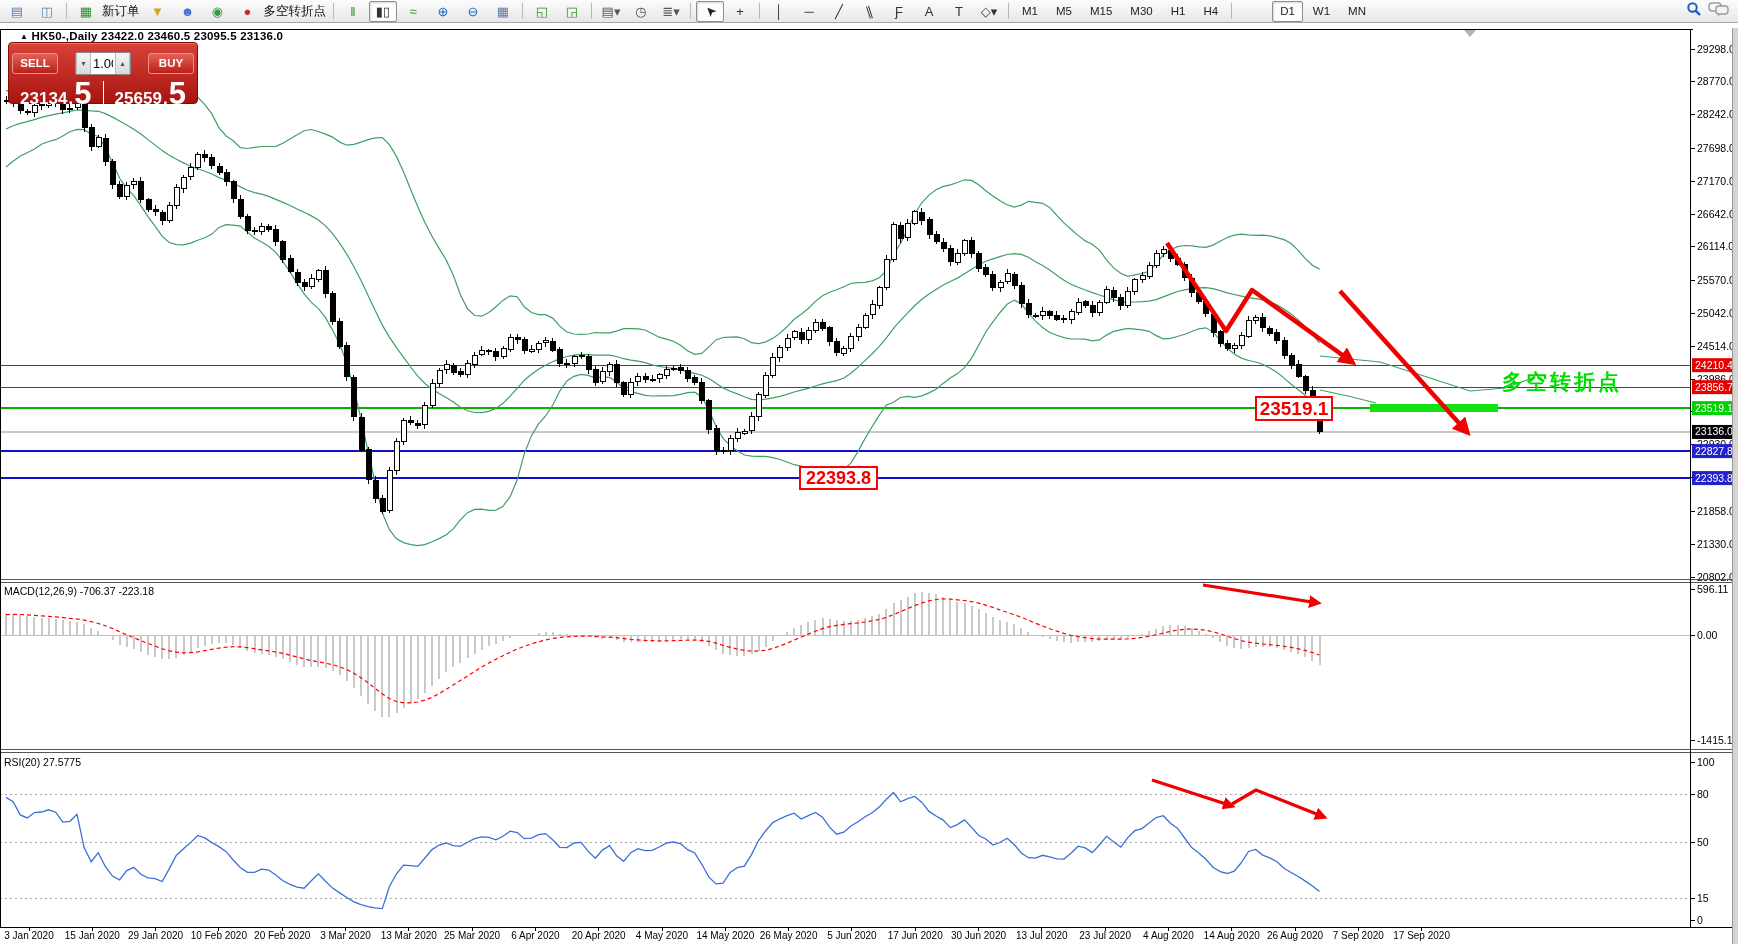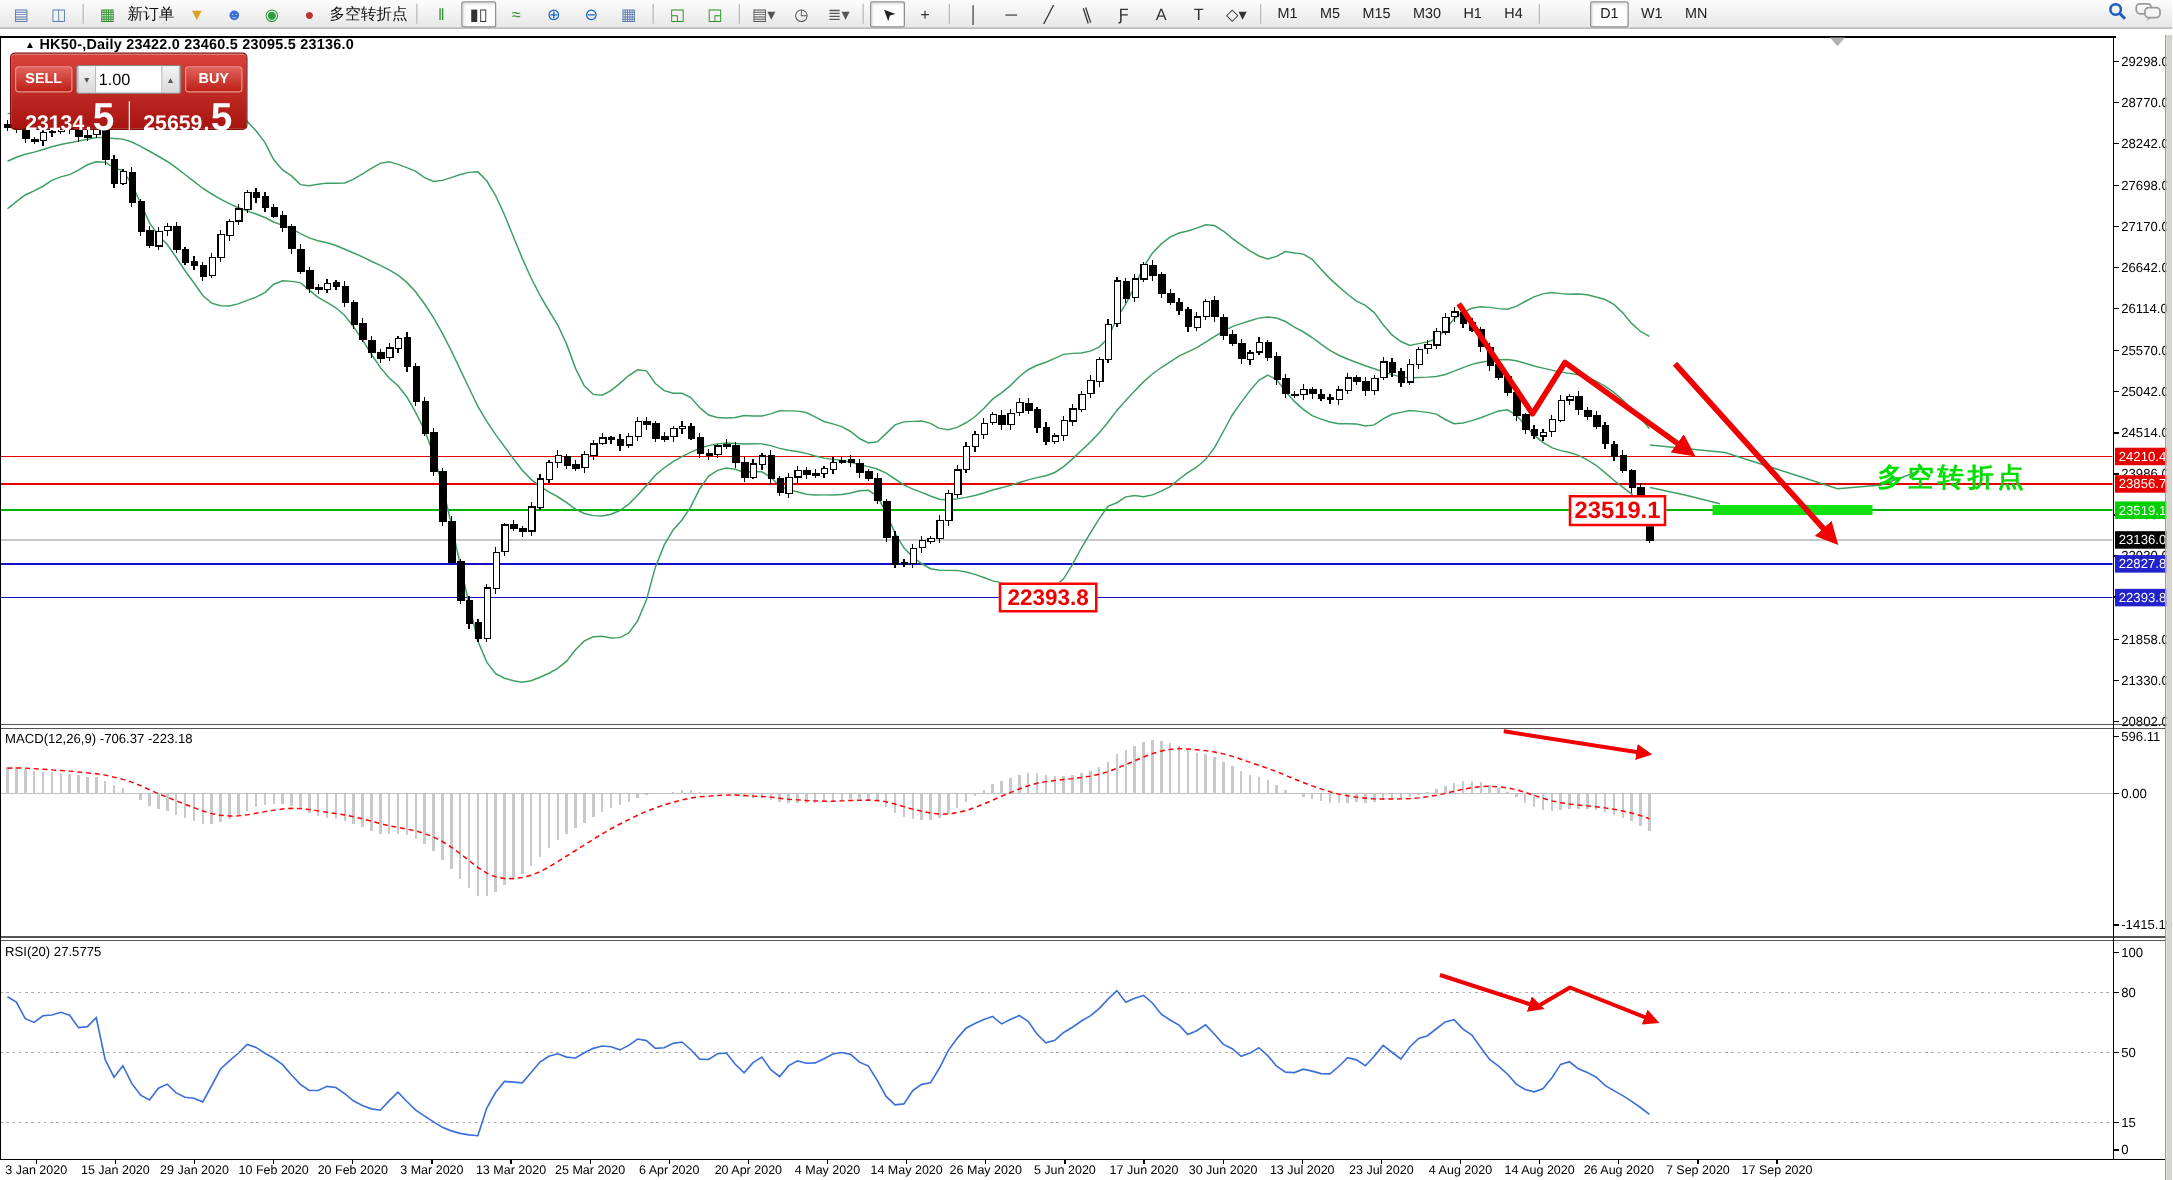--- a/index.html
+++ b/index.html
@@ -24,21 +24,21 @@
   .chart-svg{position:absolute;left:0;top:0;z-index:1;}
   .chart-title{position:absolute;left:20px;top:30px;z-index:4;font-size:11.5px;font-weight:700;
                color:#000;white-space:nowrap;letter-spacing:.2px;}
   .chart-title .tmark{font-size:8px;vertical-align:1px;}
   .macd-label{position:absolute;left:4px;top:585px;z-index:4;font-size:10.5px;color:#000;}
   .rsi-label{position:absolute;left:4px;top:756px;z-index:4;font-size:10.5px;color:#000;}
   
   .oneclick{position:absolute;left:8px;top:42px;width:190px;height:62px;z-index:5;
             background:linear-gradient(#d8423a,#a81410);border:1px solid #7e0d09;border-radius:4px;
             box-shadow:inset 0 1px 0 rgba(255,255,255,.3);color:#fff;box-sizing:border-box;}
-  .oc-top{display:flex;align-items:center;height:38px;padding:2px 3px 0 3px;gap:3px;box-sizing:border-box;}
+  .oc-top{display:flex;align-items:center;height:38px;padding:2px 3px 0 3px;gap:17px;box-sizing:border-box;}
   .oc-btn{flex:0 0 46px;height:21px;background:linear-gradient(#e2625a,#bb2018);
           border:1px solid #e9928d;border-radius:3px;color:#fff;font-size:11.5px;font-weight:700;
           font-family:"Liberation Sans",sans-serif;padding:0;}
   .oc-vol{flex:1;display:flex;height:21px;background:#fff;border:1px solid #888;border-radius:2px;overflow:hidden;}
   .oc-sp{width:15px;border:none;background:linear-gradient(#f4f4f4,#d9d9d9);color:#555;
          font-size:8px;padding:0;border-left:1px solid #bbb;border-right:1px solid #bbb;}
   .oc-input{flex:1;border:none;outline:none;text-align:left;font-size:13px;color:#000;
             font-family:"Liberation Sans",sans-serif;min-width:10px;}
   .oc-prices{display:flex;height:34px;align-items:flex-start;padding-bottom:2px;box-sizing:border-box;}
   .oc-price{flex:1;display:flex;align-items:baseline;justify-content:center;font-weight:700;}

